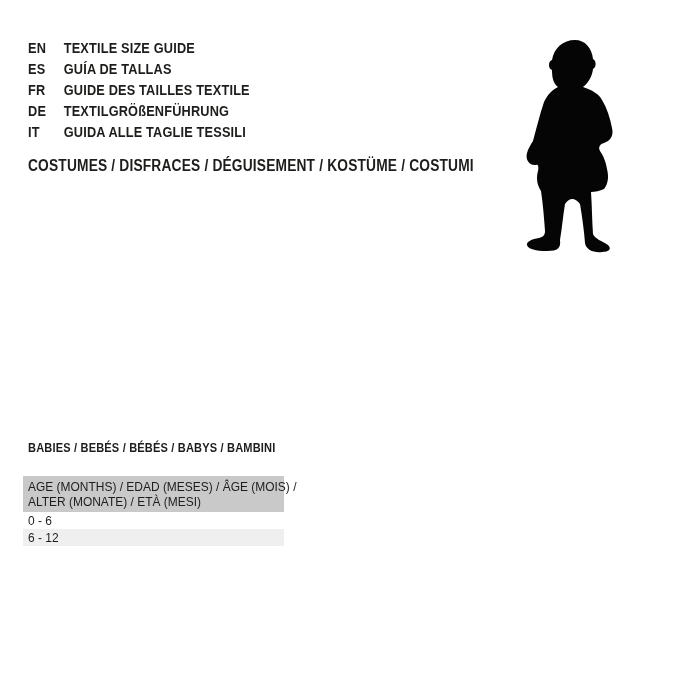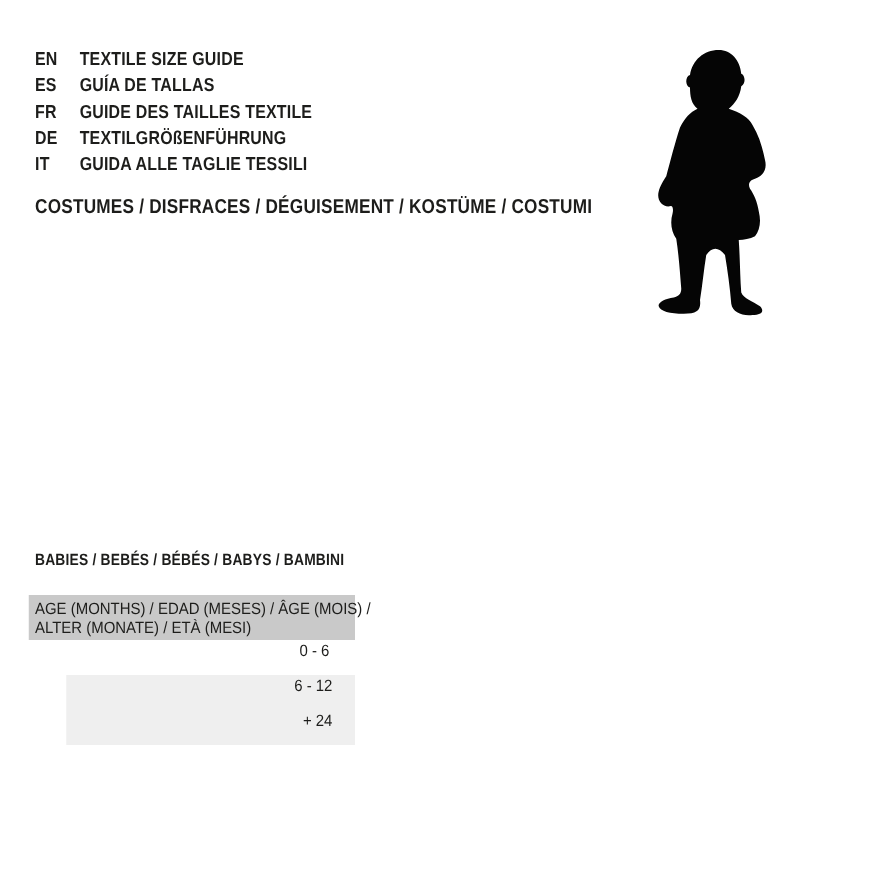--- a/index.html
+++ b/index.html
@@ -51,26 +51,25 @@
     position: absolute; left: 23px; top: 476px; width: 261px;
     font-size: 13px;
   }
   .age-table-header {
     background: #c9c9c9;
     padding: 3px 0 3px 5px;
     line-height: 15px;
   }
   .age-table-header .cx { transform: scaleX(0.92); }
   .age-row {
-    height: 28px; line-height: 17px;
+    height: 17px; line-height: 17px;
     padding-left: 5px;
-    text-align: right;
   }
   .age-row .cx { transform: scaleX(0.92); }
-  .age-row.alt { background: #efefef; margin-left: 30px; }
+  .age-row.alt { background: #efefef; }
 </style>
 </head>
 <body>
 
 <div class="canvas">
 
   <div class="lang-list">
     <div class="lang-row">
       <span class="lang-code">EN</span>
       <span class="lang-label">TEXTILE SIZE GUIDE</span>
@@ -140,18 +139,15 @@
     <div class="age-table-header">
       <span class="cx">AGE (MONTHS) / EDAD (MESES) / ÂGE (MOIS) /</span>
       <span class="cx">ALTER (MONATE) / ETÀ (MESI)</span>
     </div>
     <div class="age-row">
       <span class="cx">0 - 6</span>
     </div>
     <div class="age-row alt">
       <span class="cx">6 - 12</span>
     </div>
-    <div class="age-row alt">
-      <span class="cx">+ 24</span>
-    </div>
   </div>
 
 </div>
 
 </body></html>

